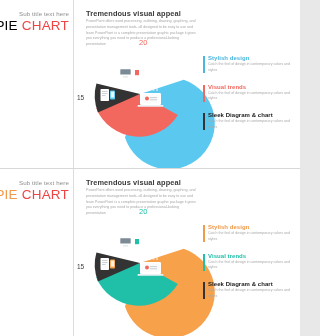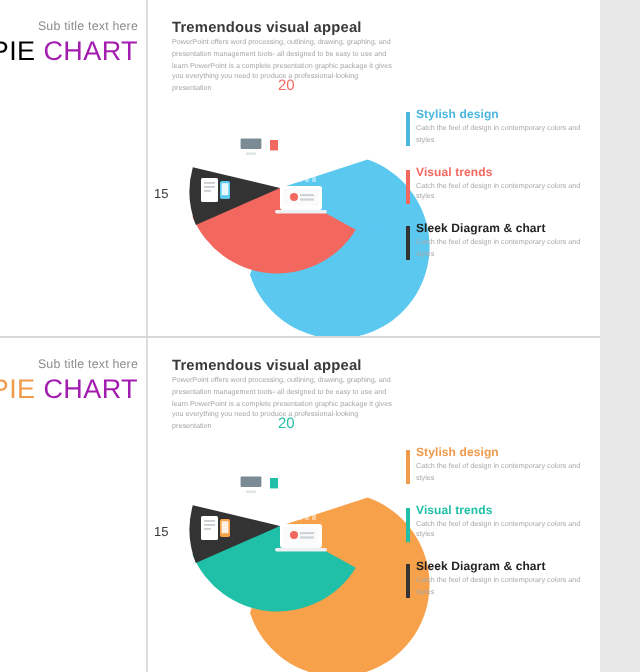--- a/index.html
+++ b/index.html
@@ -23,21 +23,21 @@
   .subtitle {
     position:absolute; right:4px; top:10px;
     font-size:6.2px; color:#8d8d8d;
     letter-spacing:.1px; white-space:nowrap;
   }
   .bigtitle {
     position:absolute; right:4px; top:18px;
     font-size:13.5px; letter-spacing:.2px; white-space:nowrap;
   }
   .bigtitle .w1 { font-weight:400; }
-  .bigtitle .w2 { color:#a21caf; font-weight:400; }
+  .bigtitle .w2 { color:#ef4444; font-weight:400; }
 
   
   .headline {
     position:absolute; left:86px; top:9px;
     font-size:7.4px; font-weight:700; color:#3a3a3a;
     letter-spacing:.1px; white-space:nowrap;text-align:right;
   }
   .para {
     position:absolute; left:86px; top:19px;
     width:113px;

